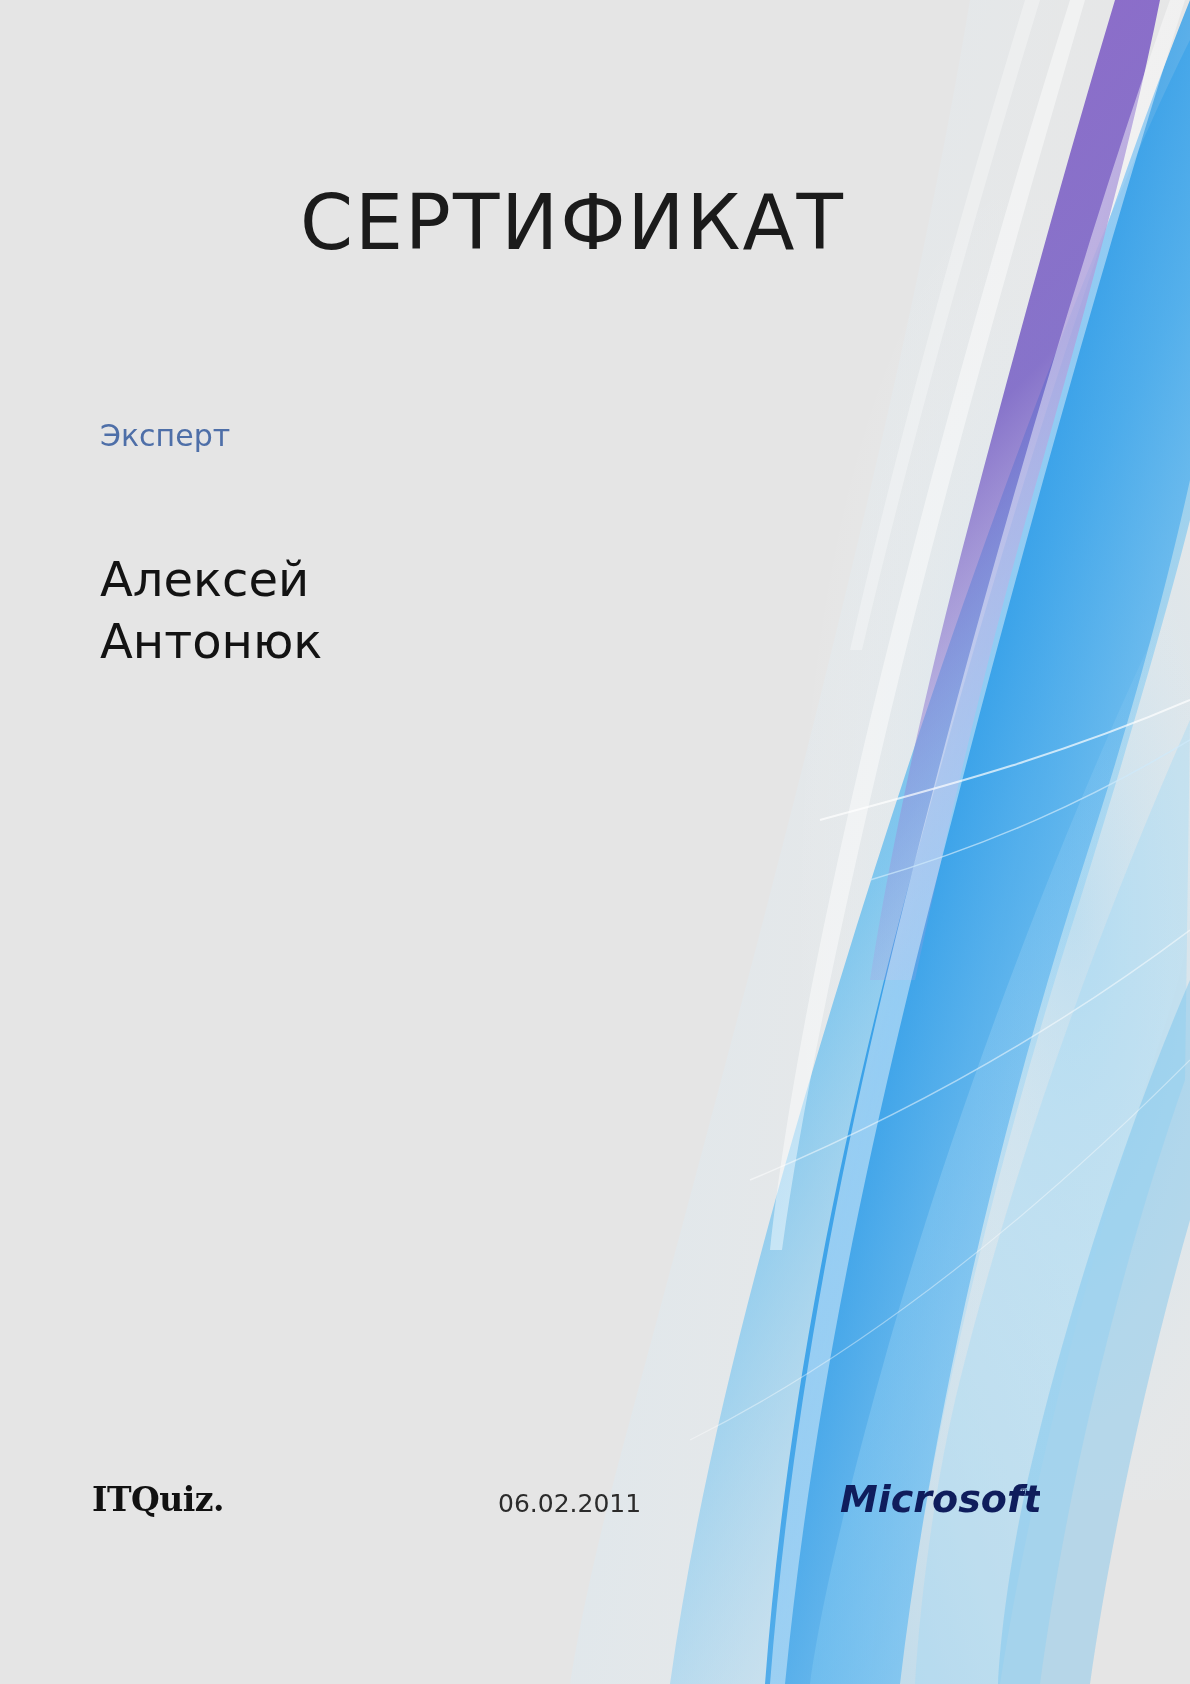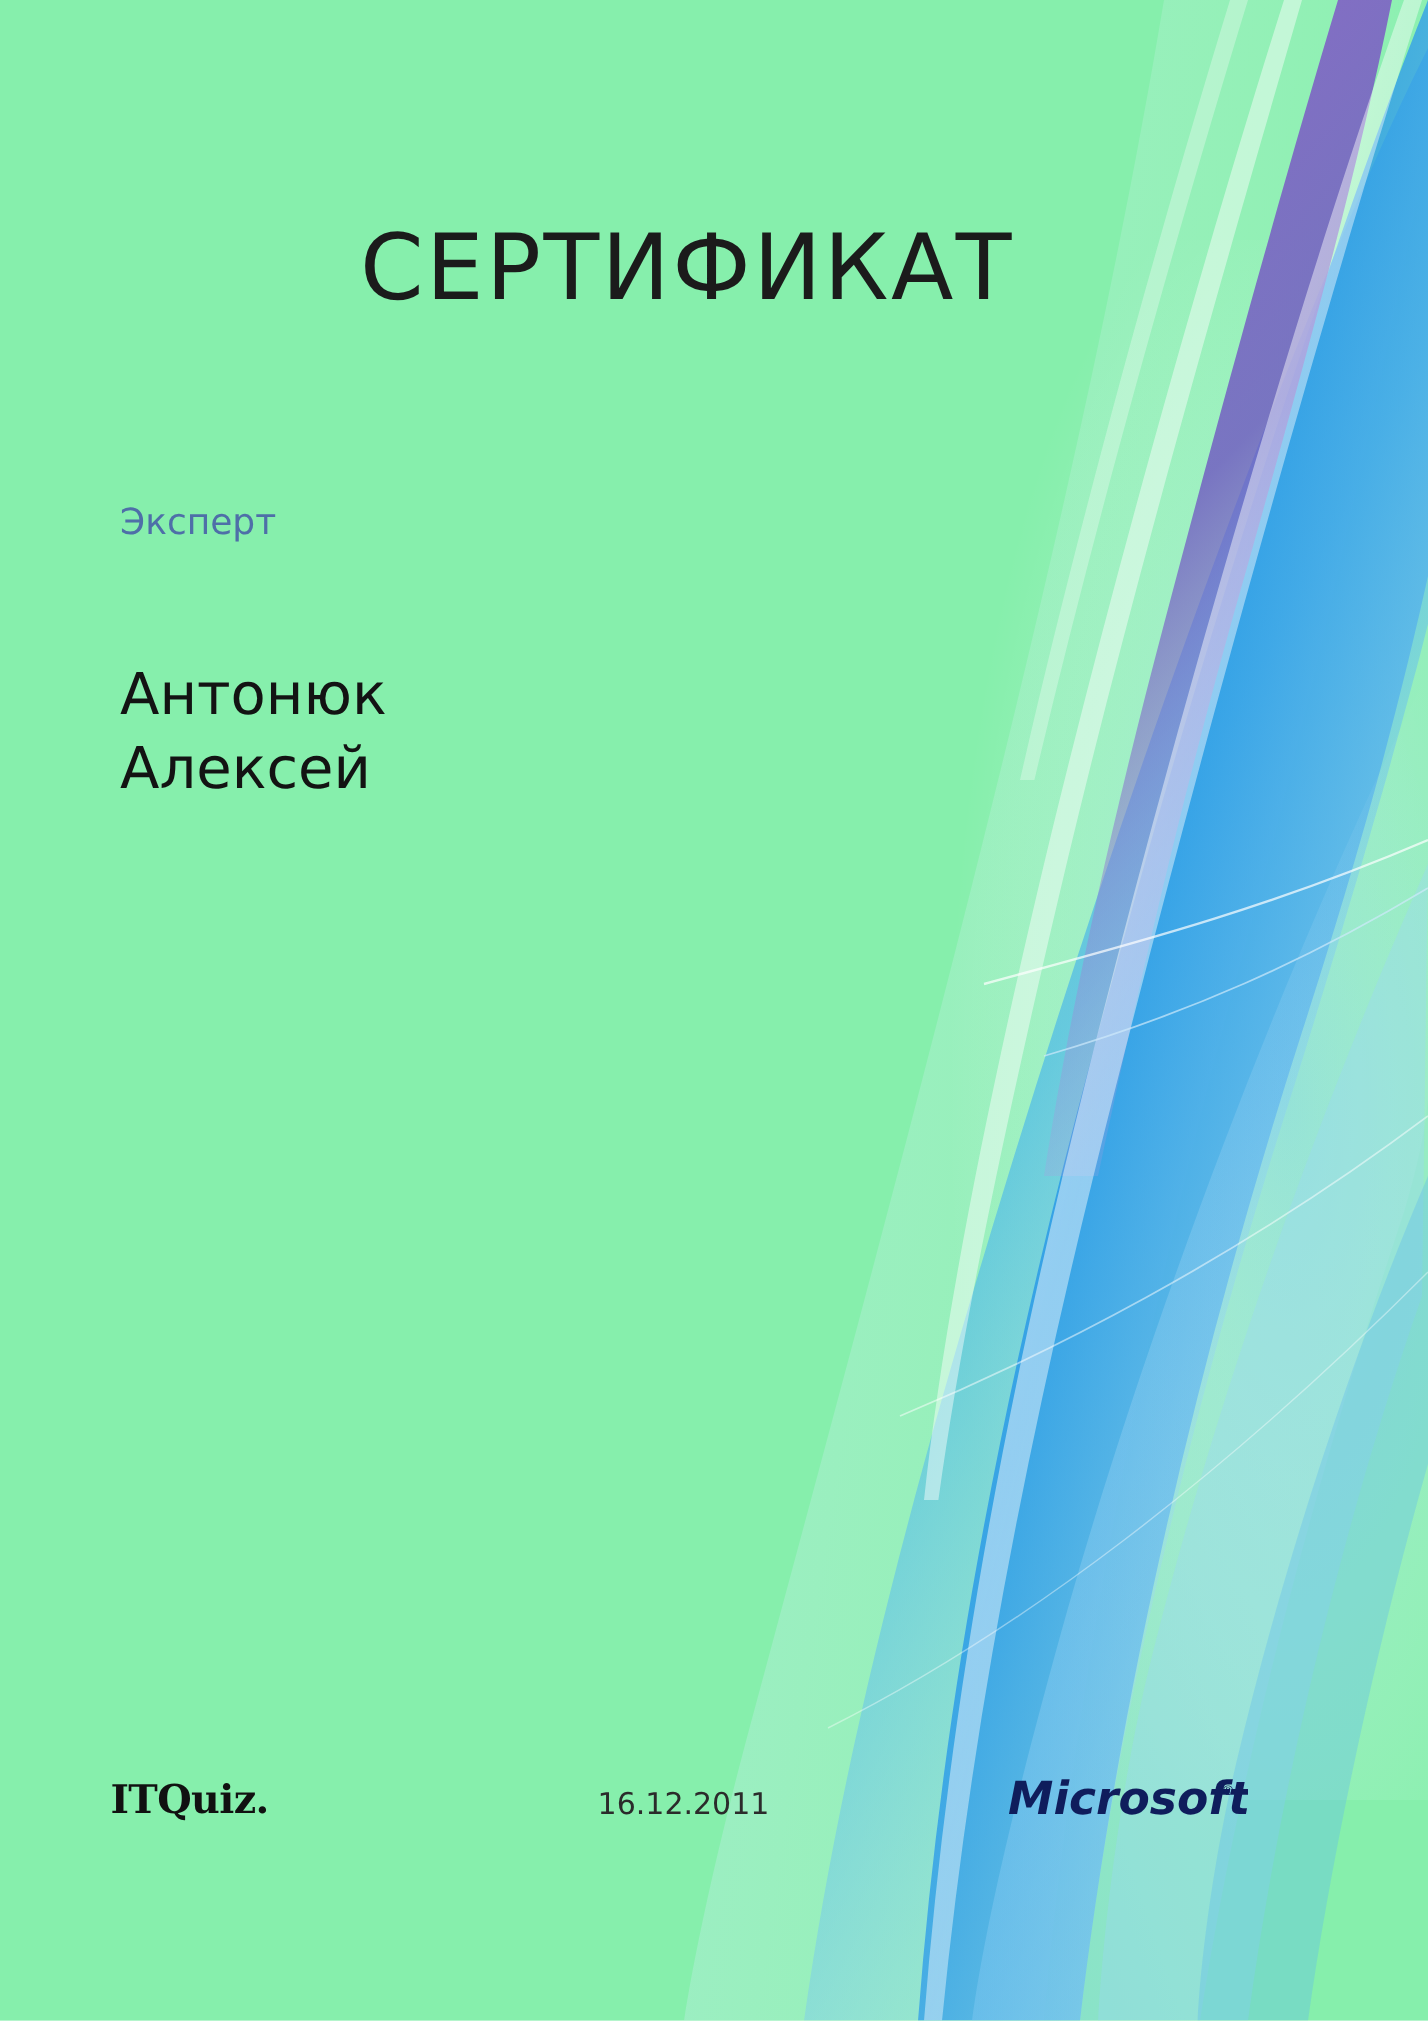--- a/index.html
+++ b/index.html
@@ -7,21 +7,21 @@
     padding: 0;
     background: #ffffff;
   }
   body {
     font-family: "DejaVu Sans", sans-serif;
   }
   .page {
     position: relative;
     width: 1190px;
     height: 1684px;
-    background: #86efac;
+    background: #e5e5e5;
     overflow: hidden;
   }
 
   
   .art {
     position: absolute;
     top: 0;
     right: 0;
     width: 620px;
     height: 1684px;
@@ -172,27 +172,27 @@
     <path d="M300,880 C420,845 520,800 620,740" stroke="#cfe9fb" stroke-width="1.5" fill="none" opacity="0.7"></path>
     <path d="M180,1180 C300,1130 460,1050 620,930" stroke="#ffffff" stroke-width="1.5" fill="none" opacity="0.5"></path>
     <path d="M120,1440 C280,1360 450,1230 620,1060" stroke="#ffffff" stroke-width="1.2" fill="none" opacity="0.4"></path>
   </svg>
 
   <div class="cert-title">СЕРТИФИКАТ</div>
 
   <div class="level">Эксперт</div>
 
   <div class="recipient">
+    <div>Алексей</div>
     <div>Антонюк</div>
-    <div>Алексей</div>
   </div>
 
 
   <div class="footer-brand">ITQuiz.</div>
 
-  <div class="footer-date">16.12.2011</div>
+  <div class="footer-date">06.02.2011</div>
 
   <svg class="ms-logo" viewBox="0 0 200 44">
     <text class="ms-logo-text" x="0" y="34">Microsoft</text>
     <text class="ms-reg" x="178" y="18">®</text>
   </svg>
 
 </div>
 
 </body></html>

